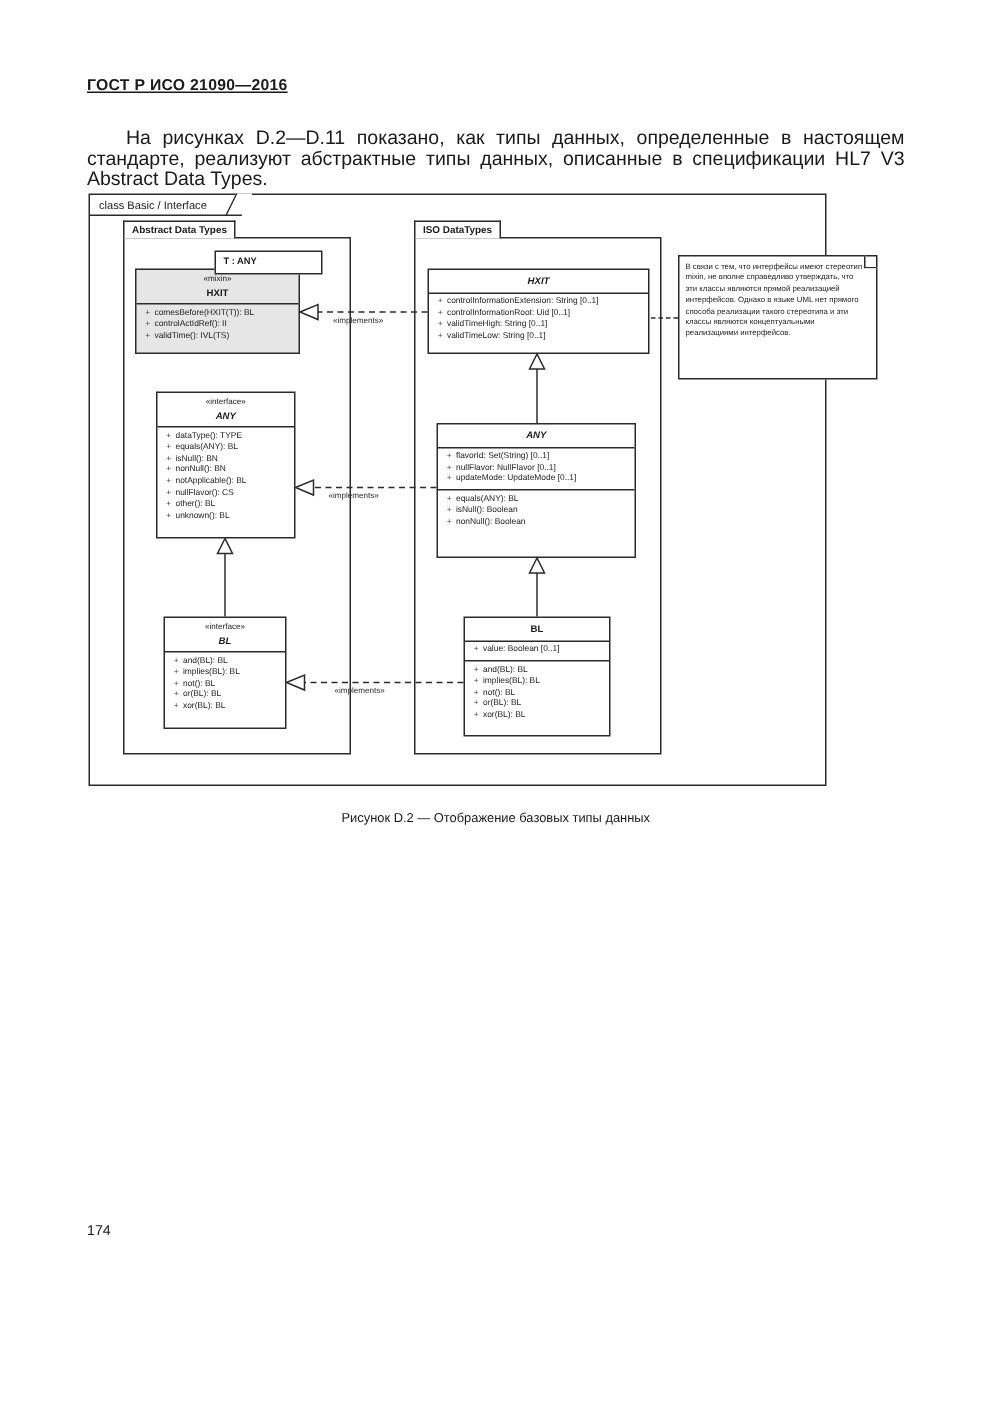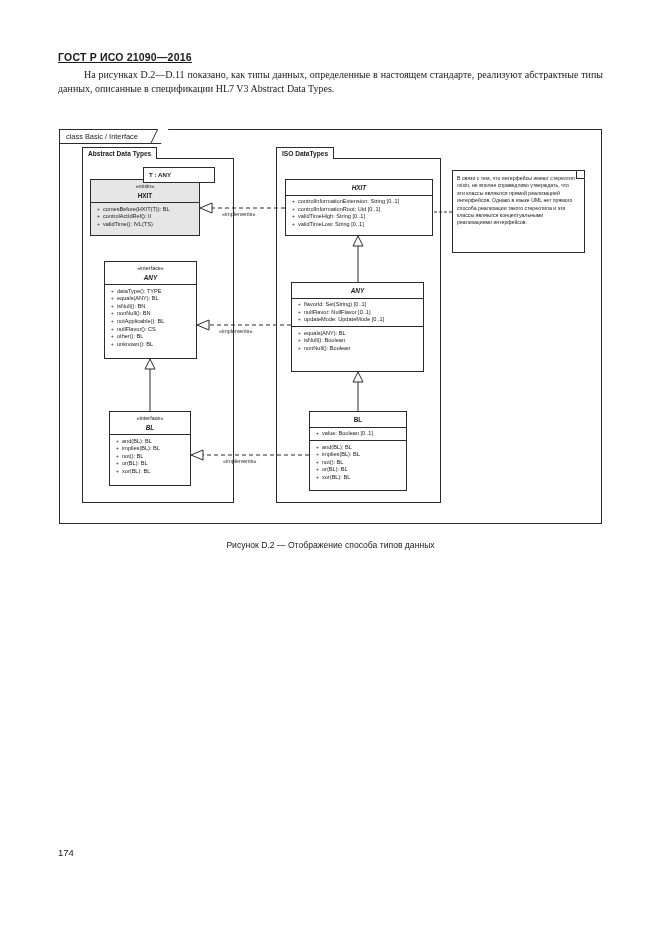--- a/index.html
+++ b/index.html
@@ -22,49 +22,48 @@
     left: 58px;
     top: 51px;
     font-size: 10.5px;
     font-weight: bold;
     letter-spacing: .2px;
     text-decoration: underline;
   }
   .intro {
     position: absolute;
     left: 58px;
-    top: 68px;
+    top: 85px;
     width: 545px;
-    font-size: 10px;
+    font-size: 13px;
     line-height: 13.5px;
     text-align: justify;
     text-indent: 26px;
-    font-family: Liberation Serif, serif;
   }
   .figure-caption {
     position: absolute;
     left: 0;
     top: 540px;
     width: 661px;
     text-align: center;
     font-size: 8.6px;
   }
   .page-number {
     position: absolute;
     left: 58px;
-    top: 847px;
+    top: 815px;
     font-size: 9.5px;
   }
 
   
   .diagram {
     position: absolute;
     left: 59px;
     top: 129px;
-    width: 543px;
+    width: 492px;
     height: 395px;
     border: 1px solid #2b2b2b;
     box-sizing: border-box;
     background: #fff;
   }
   .frame-tab {
     position: absolute;
     left: 0px;
     top: 0px;
     height: 14px;
@@ -345,15 +344,15 @@
 
     <line x1="392" y1="82" x2="373" y2="82" stroke="#2b2b2b" stroke-width="1" stroke-dasharray="3,2"></line>
   </svg>
 
   <div class="edge-label" style="left:162px; top:81px;">«implements»</div>
   <div class="edge-label" style="left:159px; top:198px;">«implements»</div>
   <div class="edge-label" style="left:163px; top:328px;">«implements»</div>
 
 </div>
 
-<div class="figure-caption">Рисунок D.2 — Отображение способа типов данных</div>
+<div class="figure-caption">Рисунок D.2 — Отображение базовых типы данных</div>
 
 <div class="page-number">174</div>
 
 </body></html>

